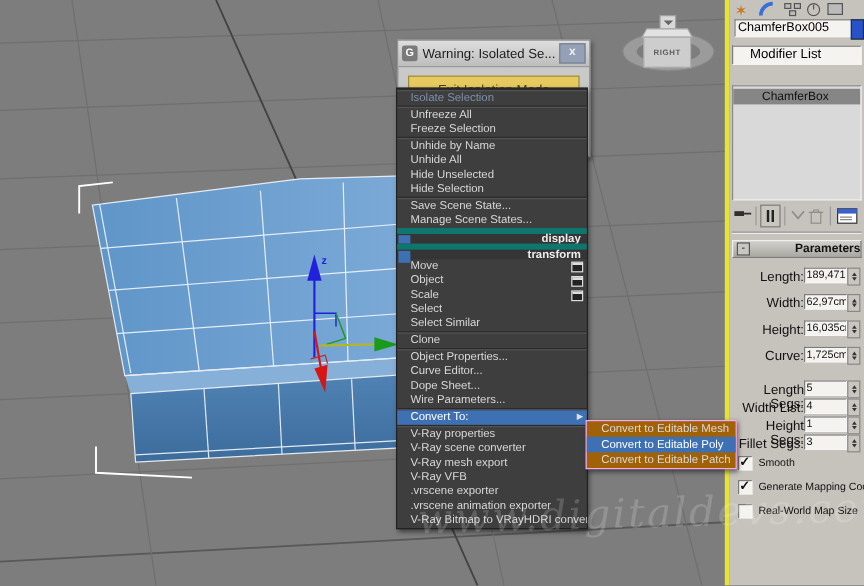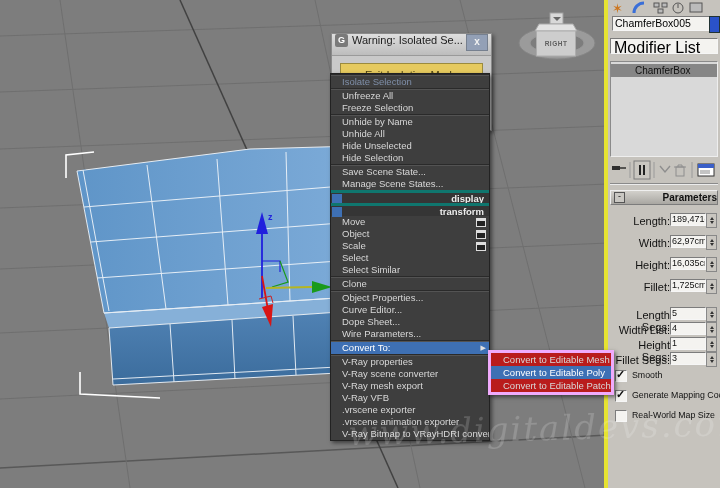--- a/index.html
+++ b/index.html
@@ -13,64 +13,64 @@
   
   #watermark{position:absolute;left:348px;top:408px;z-index:50;
     font-family:"DejaVu Serif",serif;font-style:italic;font-size:34px;
     letter-spacing:2px;color:rgba(255,255,255,0.17);white-space:nowrap;
     transform:rotate(-1.5deg);pointer-events:none}
 
   
   #dialog{position:absolute;left:331px;top:33px;width:161px;height:98px;z-index:10;
     background:#c9c9c9;border:1px solid #8a8a8a;box-shadow:2px 2px 4px rgba(0,0,0,.4);box-sizing:border-box}
   #dlg-title{height:21px;background:linear-gradient(#dedede,#bdbdbd);display:flex;
-    align-items:flex-start;padding:0 3px;border-bottom:1px solid #9a9a9a}
+    align-items:center;padding:0 3px;border-bottom:1px solid #9a9a9a}
   #dlg-icon{width:13px;height:13px;background:#7a7a7a;border-radius:2px;color:#fff;
     font-size:9px;font-weight:bold;text-align:center;line-height:13px;margin-right:4px}
   #dlg-icon::after{content:"G"}
   #dlg-text{flex:1;font-size:11px;color:#1c1c1c;white-space:nowrap;overflow:hidden}
   #dlg-close{width:20px;height:15px;background:#93a0b6;border:1px solid #76808f;
     color:#f2f2f2;font-size:10px;font-weight:bold;text-align:center;line-height:13px}
   #dlg-btn{position:absolute;left:8px;right:8px;top:29px;height:24px;line-height:22px;
     background:#e6ca5f;border:1px solid #9b8b3e;text-align:center;font-size:11px;color:#4a3f10}
 
   
   #ctx-menu{position:absolute;left:330px;top:73px;width:160px;z-index:20;
     background:#3e3e3e;border:1px solid #222;box-sizing:border-box;
     box-shadow:2px 2px 4px rgba(0,0,0,.5)}
   #ctx-submenu{position:absolute;left:488px;top:350px;width:126px;z-index:21;
-    background:#b91c1c;border:3px solid #f0abfc;box-sizing:border-box;
+    background:#a16207;border:1px solid #f0abfc;box-sizing:border-box;
     box-shadow:2px 2px 4px rgba(0,0,0,.5)}
   .mi{height:12px;line-height:12px;padding:0 14px 0 11px;position:relative;
     color:#d8d8d8;font-size:9.5px;white-space:nowrap;overflow:hidden}
   #ctx-submenu .mi{height:13px;line-height:13px;text-align:left;padding-left:12px}
   .mi.hl{background:#3e70b4;color:#fff}
   .mi.dis{color:#7f8fa9}
   .marr{position:absolute;right:3px;top:0;font-size:7px;line-height:12px;color:#e0e0e0}
   .mset{position:absolute;right:3px;top:2px;width:8px;height:7px;border:1px solid #ddd;
     background:linear-gradient(#ddd 0 2px,#222 2px)}
   .msep{height:0;border-top:1px solid #2a2a2a;border-bottom:1px solid #535353}
   .mhead{height:13px;background:#353535;position:relative;display:flex;align-items:center;
-    justify-content:flex-end;padding-right:5px;border-top:3px solid #0f766e;box-sizing:border-box}
+    justify-content:flex-end;padding-right:5px;border-top:5px solid #0f766e;box-sizing:border-box}
   .msq{position:absolute;left:1px;top:1px;width:10px;height:10px;background:#3e70b4}
   .mht{font-weight:bold;font-size:9.5px;color:#ededed}
 
   
   #cmdpanel{position:absolute;left:608px;top:0;width:112px;height:488px;z-index:5;
     background:#c6c3bd;box-sizing:border-box;padding:0 2px}
   #tabs-row{height:14px;overflow:hidden}
   #name-row{position:relative;height:16px;margin-top:2px}
   #obj-name{position:absolute;left:2px;top:0;width:96px;height:13px;background:#f4f3f0;
     border:1px solid;border-color:#7c7c7c #f6f6f6 #f6f6f6 #7c7c7c;font-size:10.5px;
     padding:0 2px;white-space:nowrap;overflow:hidden}
   #color-swatch{position:absolute;right:-2px;top:0;width:9px;height:15px;background:#2a52c8;border:1px solid #233}
   #modlist-row{margin-top:6px;height:14px;background:#f4f3f0;border:1px solid;
-    border-color:#7c7c7c #f6f6f6 #f6f6f6 #7c7c7c;font-size:16px;padding:0 3px;
+    border-color:#7c7c7c #f6f6f6 #f6f6f6 #7c7c7c;font-size:11px;padding:0 14px;
     white-space:nowrap;overflow:hidden}
-  #mod-stack{margin-top:7px;height:94px;background:#d9d9d9;border:1px solid;
+  #mod-stack{margin-top:17px;height:94px;background:#d9d9d9;border:1px solid;
     border-color:#8a8a8a #eee #eee #8a8a8a;overflow:hidden}
   .srow{height:13px;line-height:13px;font-size:10px;color:#111;padding-left:24px;margin-top:2px}
   .srow.sel{background:#868686}
   #stack-toolbar{height:22px;margin-top:2px}
   .hr{height:0;border-top:1px solid #8a8a8a;border-bottom:1px solid #ececec;margin:2px 0}
   #rollout-hdr{margin-top:5px;height:13px;background:linear-gradient(#d2d0cb,#a9a7a2);
     border:1px solid;border-color:#efefef #7c7c7c #7c7c7c #efefef;display:flex;align-items:center;box-sizing:content-box}
   #roll-minus{width:9px;height:9px;border:1px solid #555;margin-left:3px;font-size:9px;
     line-height:7px;text-align:center;background:#c9c7c2;color:#111}
   #roll-title{flex:1;text-align:right;font-size:10px;font-weight:bold;color:#111}
@@ -328,21 +328,21 @@
       </div>
       <div class="prow">
         <span class="plabel">Height:</span>
         <span class="pinput">16,035cm</span>
         <span class="pspin">
           <i class="sup"></i>
           <i class="sdn"></i>
         </span>
       </div>
       <div class="prow">
-        <span class="plabel">Fillet:</span>
+        <span class="plabel">Curve:</span>
         <span class="pinput">1,725cm</span>
         <span class="pspin">
           <i class="sup"></i>
           <i class="sdn"></i>
         </span>
       </div>
       <div class="prow gap tight">
         <span class="plabel">Length Segs:</span>
         <span class="pinput">5</span>
         <span class="pspin">

